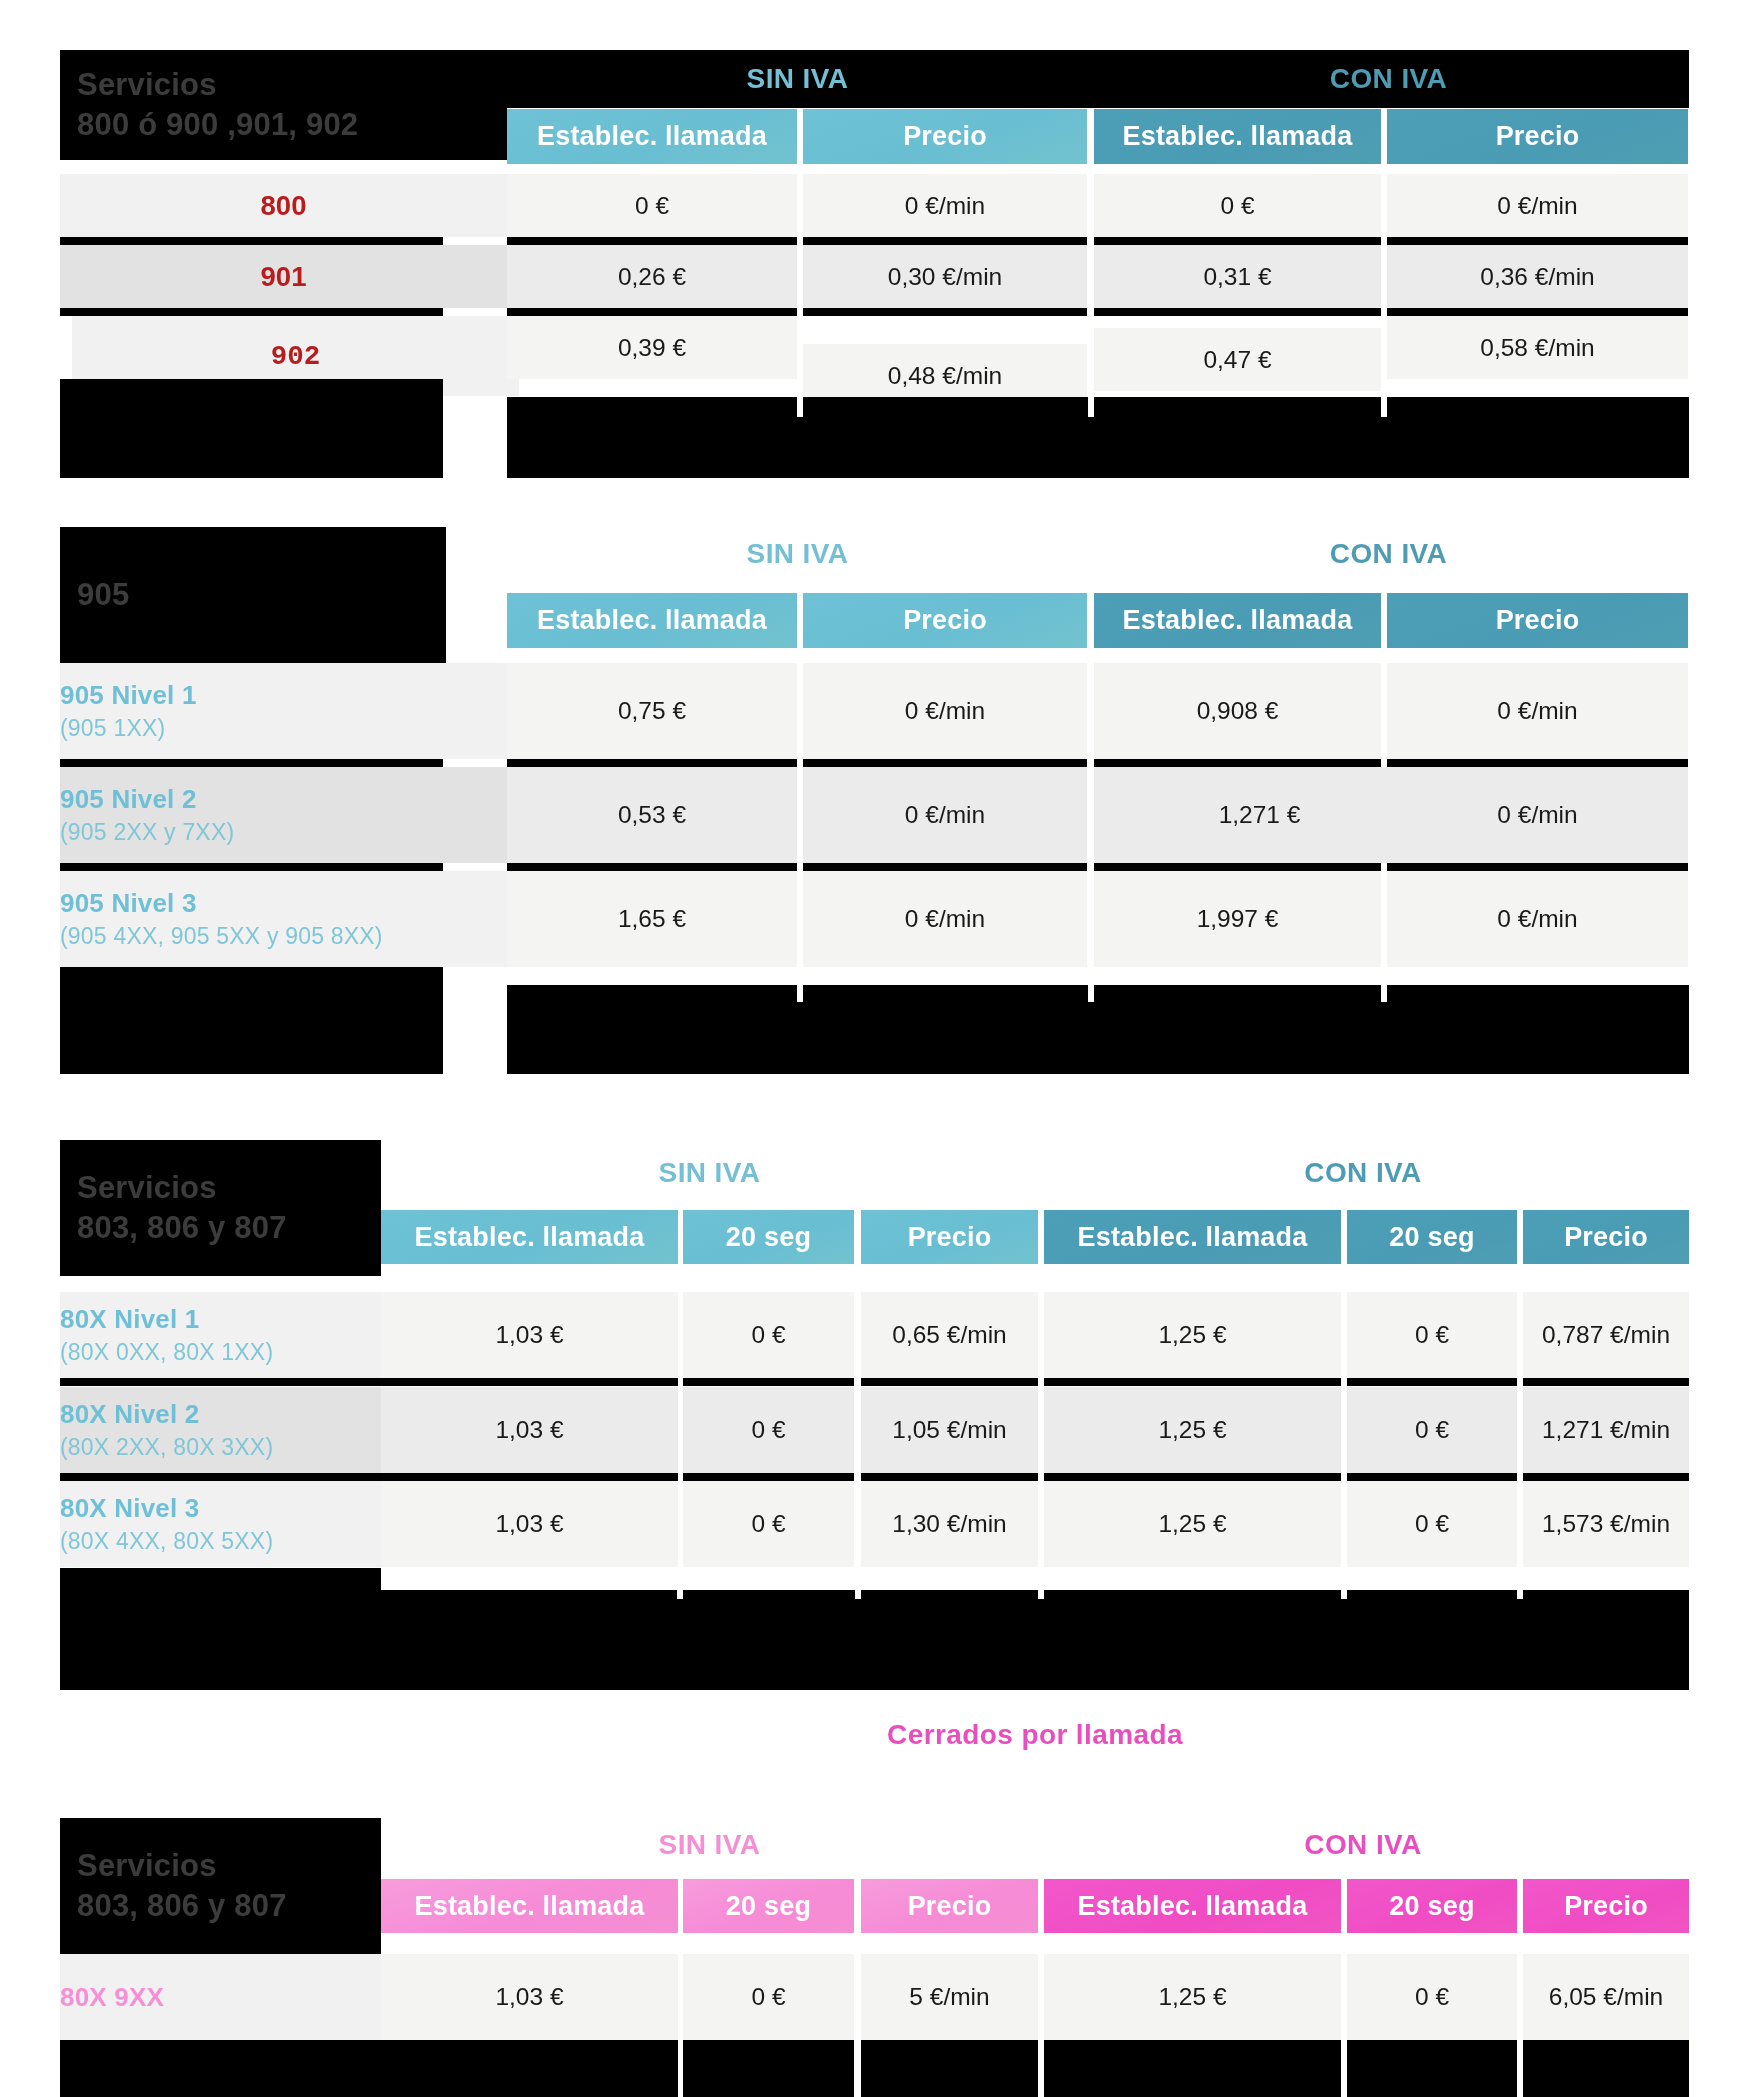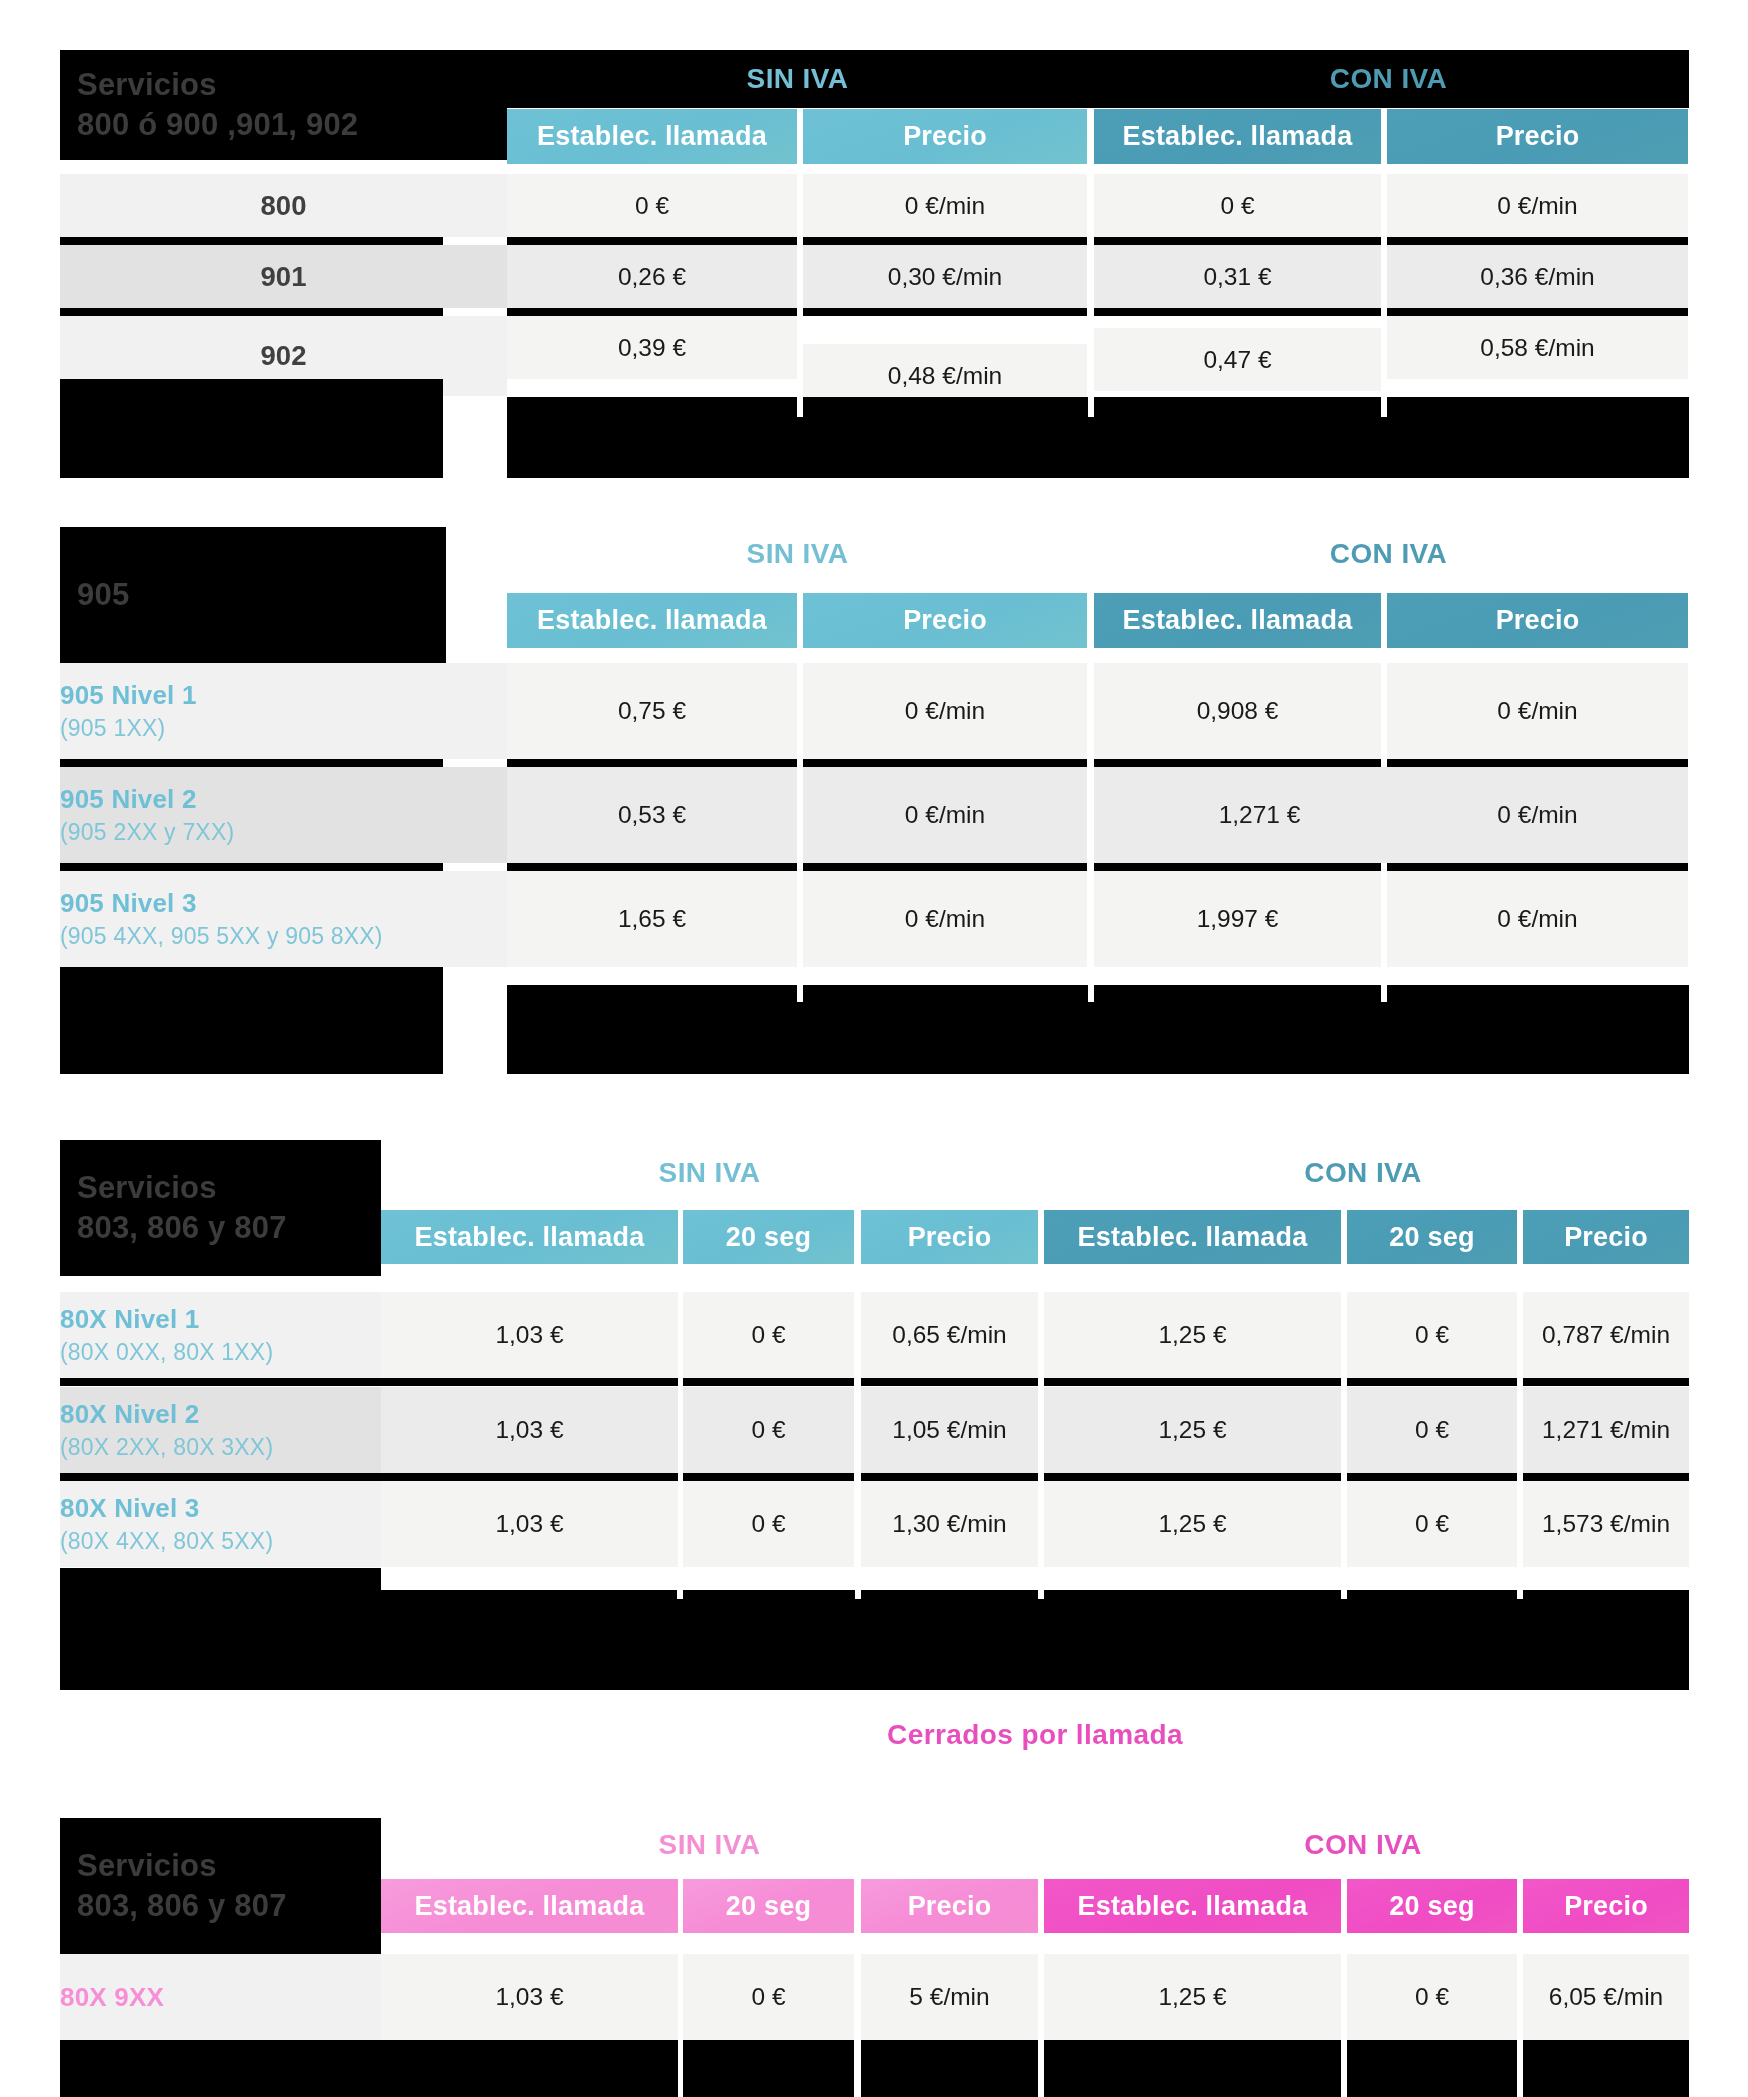--- a/index.html
+++ b/index.html
@@ -97,21 +97,21 @@
     font-size: 23px;
     font-weight: 400;
     color: #7FC6D8;
     letter-spacing: 0.2px;
     margin-top: 3.1px;
   }
   .rowlab .big.pinkc { color: #F68FD6; }
   .rowlab .num {
     font-size: 27.5px;
     font-weight: bold;
-    color: #404040;
+    color: #b91c1c;
   }
   .rowlab.pad { }
 
   
   .bar { background: #000000; }
   .white { background: #ffffff; }
 </style>
 </head>
 <body>
 
@@ -153,21 +153,21 @@
     <div class="abs cell even" style="left:507px; top:245px; width:290px; height:63px;">0,26 €</div>
     <div class="abs cell even" style="left:803px; top:245px; width:284px; height:63px;">0,30 €/min</div>
     <div class="abs cell even" style="left:1094px; top:245px; width:287px; height:63px;">0,31 €</div>
     <div class="abs cell even" style="left:1387px; top:245px; width:301px; height:63px;">0,36 €/min</div>
     <div class="abs bar" style="left:60px; top:308px; width:383px; height:8.4px;"></div>
     <div class="abs bar" style="left:507px; top:308px; width:290px; height:8.4px;"></div>
     <div class="abs bar" style="left:803px; top:308px; width:284px; height:8.4px;"></div>
     <div class="abs bar" style="left:1094px; top:308px; width:287px; height:8.4px;"></div>
     <div class="abs bar" style="left:1387px; top:308px; width:301px; height:8.4px;"></div>
 
-    <div class="abs rowlab odd center" style="left:60px; top:316px; width:447px; height:80px;">
+    <div class="abs rowlab odd center" style="left:72px; top:316px; width:447px; height:80px;font-family:Liberation Mono, monospace;">
       <span class="num">902</span>
     </div>
     <div class="abs cell odd" style="left:507px; top:316px; width:290px; height:63px;">0,39 €</div>
     <div class="abs cell odd" style="left:803px; top:316px; width:284px; height:63px;margin-top:28px;">0,48 €/min</div>
     <div class="abs cell odd" style="left:1094px; top:316px; width:287px; height:63px;margin-top:12px;">0,47 €</div>
     <div class="abs cell odd" style="left:1387px; top:316px; width:301px; height:63px;">0,58 €/min</div>
 
     <div class="abs bar" style="left:60px; top:379px; width:383px; height:99px;"></div>
     <div class="abs bar" style="left:507px; top:397px; width:1182px; height:81px;"></div>
     <div class="abs white" style="left:797px; top:379px; width:6.1px; height:38px;"></div>

